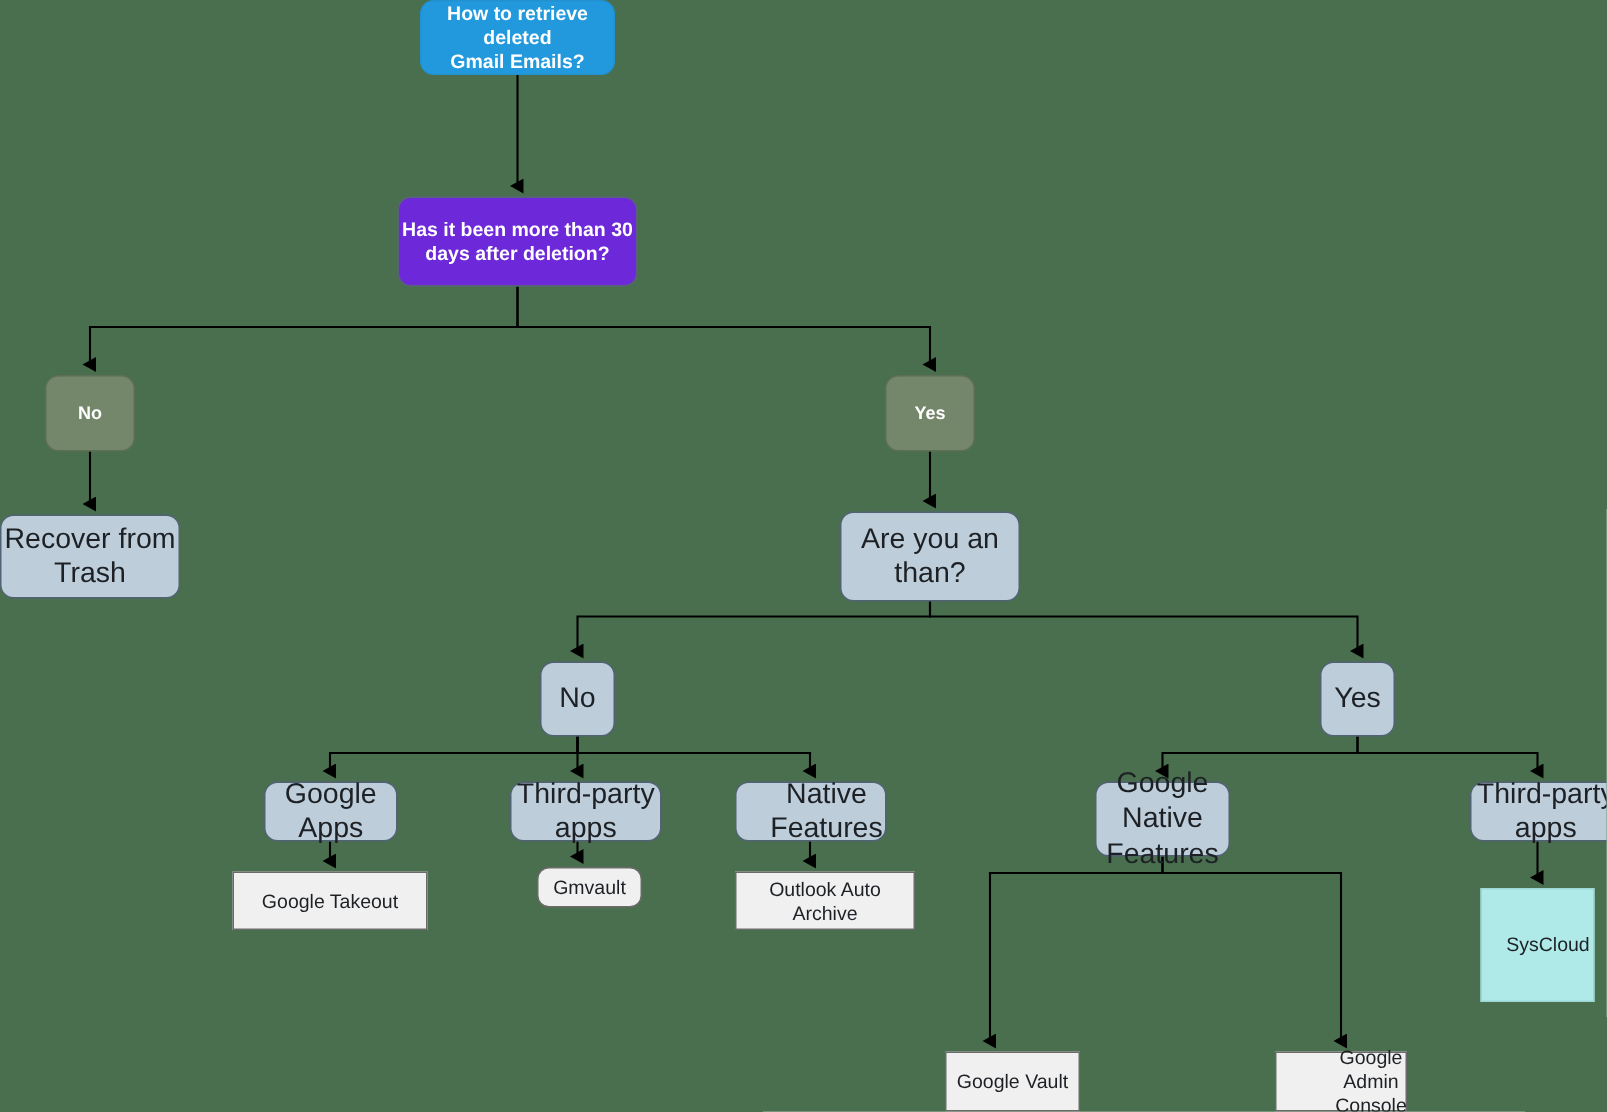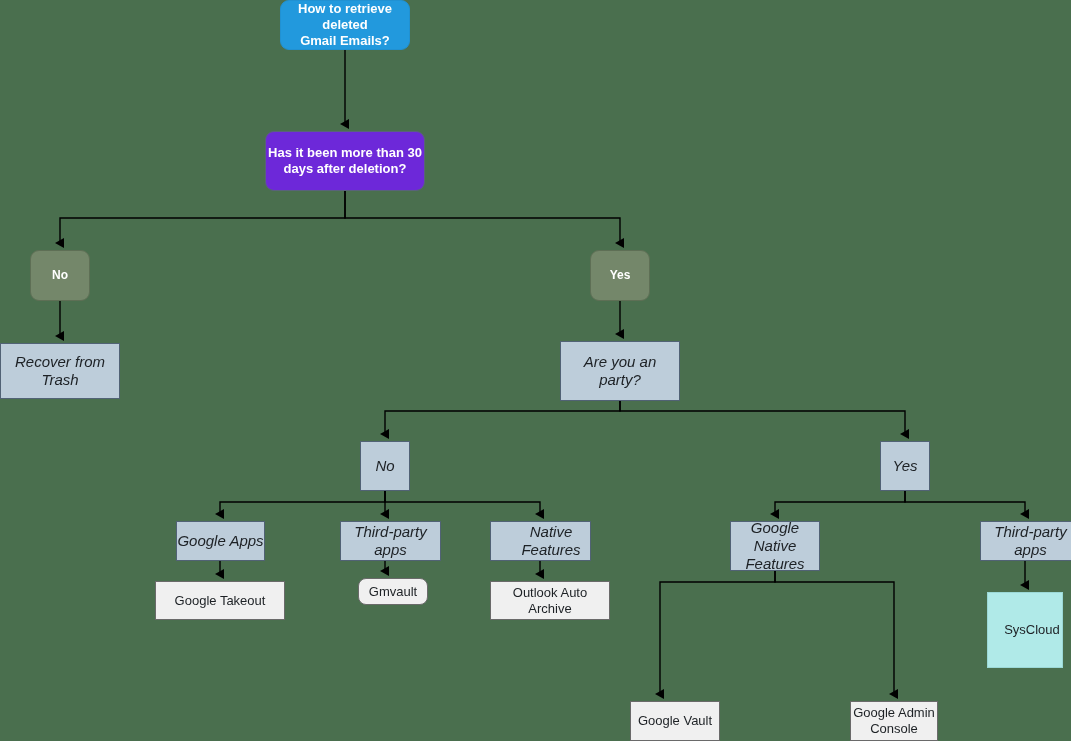--- a/index.html
+++ b/index.html
@@ -61,24 +61,23 @@
     border: 1px solid #5e6f55;
     border-radius: 9px;
     color: #ffffff;
     font-weight: bold;
     font-size: 12px;
   }
   
   .n-blue {
     background: #bdcdda;
     border: 1px solid #516275;
-    border-radius: 0;
+    border-radius: 9px;
     color: #1d2125;
-    font-size: 15px;
-    font-style: italic;
+    font-size: 19px;
   }
   
   .n-plain {
     background: #f0f0f0;
     border: 1px solid #6a6a6a;
     border-radius: 0;
     color: #1d2125;
     font-size: 13px;
   }
   
@@ -125,31 +124,31 @@
   </svg>
 
   <div id="node-layer">
       <div class="node n-title" style="left: 280px; top: 0px; width: 130px; height: 50px;"><span>How to retrieve deleted
 Gmail Emails?</span></div>
       <div class="node n-decision" style="left: 265px; top: 131px; width: 160px; height: 60px;"><span>Has it been more than 30
 days after deletion?</span></div>
       <div class="node n-green" style="left: 30px; top: 250px; width: 60px; height: 51px;"><span>No</span></div>
       <div class="node n-green" style="left: 590px; top: 250px; width: 60px; height: 51px;"><span>Yes</span></div>
       <div class="node n-blue" style="left: 0px; top: 343px; width: 120px; height: 56px;"><span>Recover from Trash</span></div>
-      <div class="node n-blue" style="left: 560px; top: 341px; width: 120px; height: 60px;"><span>Are you an party?</span></div>
+      <div class="node n-blue" style="left: 560px; top: 341px; width: 120px; height: 60px;"><span>Are you an than?</span></div>
       <div class="node n-blue" style="left: 360px; top: 441px; width: 50px; height: 50px;"><span>No</span></div>
       <div class="node n-blue" style="left: 880px; top: 441px; width: 50px; height: 50px;"><span>Yes</span></div>
       <div class="node n-blue" style="left: 176px; top: 521px; width: 89px; height: 40px;"><span>Google Apps</span></div>
       <div class="node n-blue" style="left: 340px; top: 521px; width: 101px; height: 40px;"><span>Third-party apps</span></div>
       <div class="node n-blue" style="left: 490px; top: 521px; width: 101px; height: 40px; padding-left: 21px;"><span>Native Features</span></div>
       <div class="node n-blue" style="left: 730px; top: 521px; width: 90px; height: 50px;"><span>Google Native
 Features</span></div>
       <div class="node n-blue" style="left: 980px; top: 521px; width: 101px; height: 40px;"><span>Third-party apps</span></div>
       <div class="node n-plain" style="left: 155px; top: 581px; width: 130px; height: 39px;"><span>Google Takeout</span></div>
       <div class="node n-plain" style="left: 358px; top: 578px; width: 70px; height: 27px; border-radius: 8px;"><span>Gmvault</span></div>
       <div class="node n-plain" style="left: 490px; top: 581px; width: 120px; height: 39px;"><span>Outlook Auto Archive</span></div>
       <div class="node n-cyan" style="left: 987px; top: 592px; width: 76px; height: 76px;"><span>SysCloud</span></div>
       <div class="node n-plain" style="left: 630px; top: 701px; width: 90px; height: 40px;"><span>Google Vault</span></div>
-      <div class="node n-plain" style="left: 850px; top: 701px; width: 88px; height: 40px;"><span>Google Admin
+      <div class="node n-plain" style="left: 850px; top: 701px; width: 88px; height: 40px; padding-left: 40px;"><span>Google Admin
 Console</span></div>
     </div>
 
 </div>
 
 </body></html>

